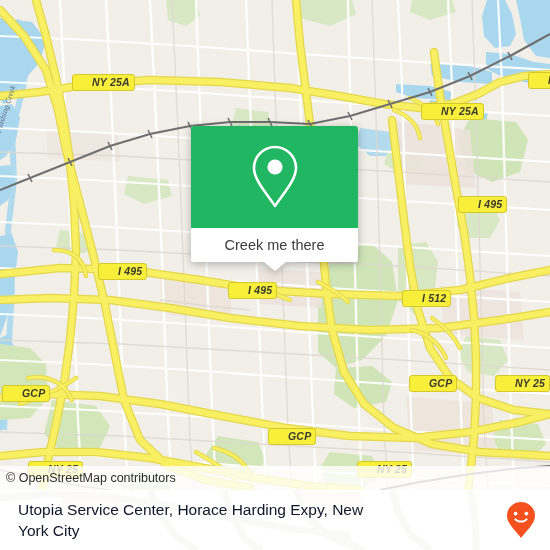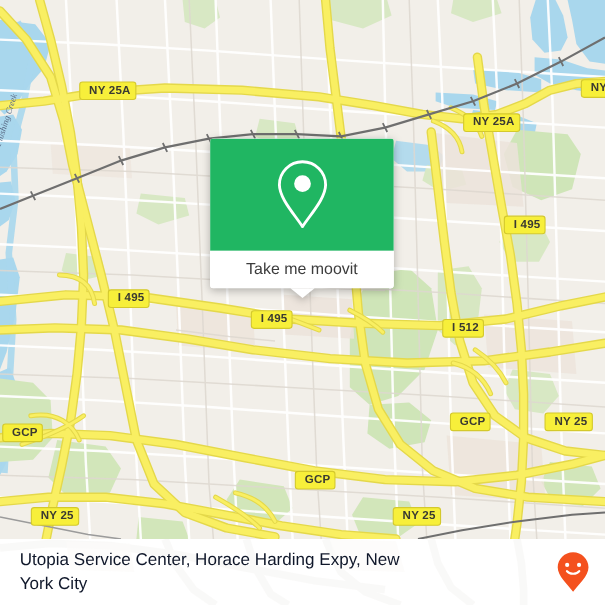--- a/index.html
+++ b/index.html
@@ -20,25 +20,26 @@
   
   .shield{
     position:absolute;
     background:#f7ef3a;
     border:1.4px solid #d4c92c;
     border-radius:3px;
     color:#3a3a32;
     font-weight:bold;
     font-size:10.5px;
     line-height:13px;
-    padding:1px 4px 1px 8px;
+    padding:1px 4px 1px 19px;
     letter-spacing:0.2px;
     white-space:nowrap;
     font-family:"Liberation Sans","DejaVu Sans",sans-serif;
     box-sizing:border-box;
+    font-style:italic;
   }
 
   .water-label{
     position:absolute;
     color:#5a6b86;
     font-size:8px;
     font-style:italic;
     white-space:nowrap;
     font-family:"Liberation Serif","DejaVu Serif",serif;
   }
@@ -296,32 +297,35 @@
     <div class="shield" style="left:98px;top:263px;">I 495</div>
     <div class="shield" style="left:228px;top:282px;">I 495</div>
     <div class="shield" style="left:402px;top:290px;">I 512</div>
     <div class="shield" style="left:2px;top:385px;">GCP</div>
     <div class="shield" style="left:409px;top:375px;">GCP</div>
     <div class="shield" style="left:495px;top:375px;">NY 25</div>
     <div class="shield" style="left:268px;top:428px;">GCP</div>
     <div class="shield" style="left:28px;top:461px;">NY 25</div>
     <div class="shield" style="left:357px;top:461px;">NY 25</div>
 
+    <div class="attrib">
+      <span>© OpenStreetMap contributors</span>
+    </div>
   </div>
 
   <div class="callout">
     <div class="callout-body">
       <div class="callout-head">
         <svg width="56" height="70" viewBox="0 0 56 70">
           <path d="M28 5 C16.4 5 7 14.4 7 26 C7 38 20 52 28 64 C36 52 49 38 49 26 C49 14.4 39.6 5 28 5 Z" fill="none" stroke="#ffffff" stroke-width="2.6" stroke-linejoin="round"></path>
           <circle cx="28" cy="25" r="7.6" fill="#ffffff"></circle>
         </svg>
       </div>
       <div class="callout-foot">
-        <span>Take me moovit</span>
+        <span>Creek me there</span>
       </div>
     </div>
     <div class="callout-tail"></div>
   </div>
 
   <div class="footer">
     <svg class="footer-wm" width="550" height="550" viewBox="0 0 550 550">
       <g stroke="#d8d4cc" stroke-width="7" fill="none">
         <path d="M0,498 L46,494 L100,496 L160,504 L222,516 L286,528 L350,536"></path>
         <path d="M296,490 L300,500 L310,520 L332,538 L364,550"></path>

